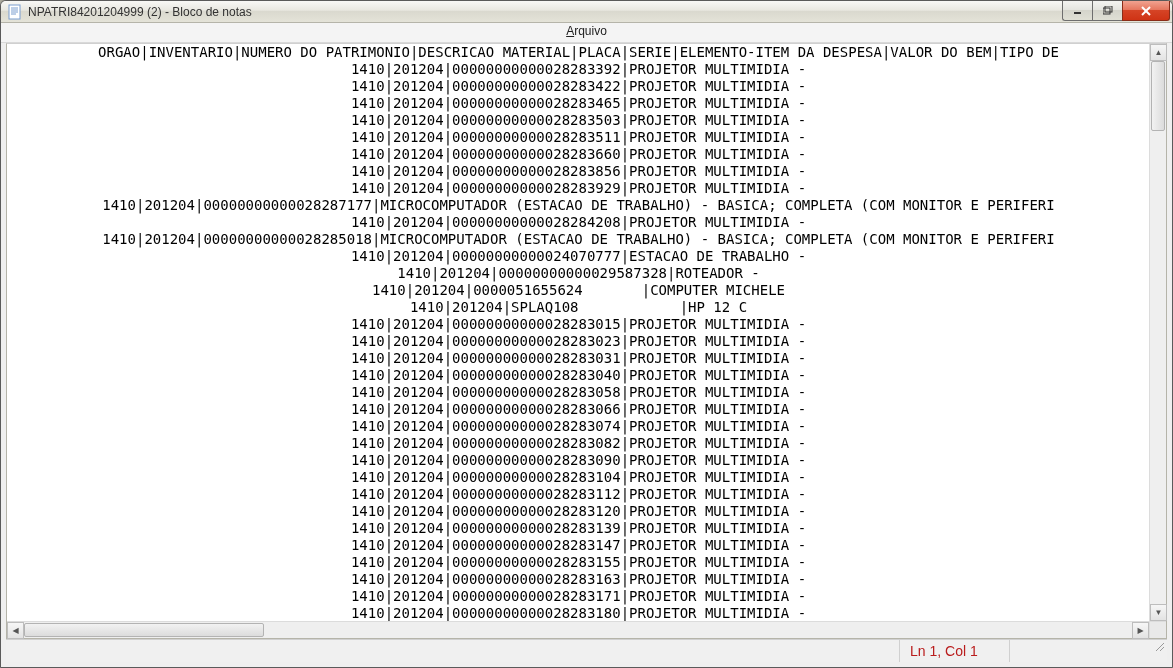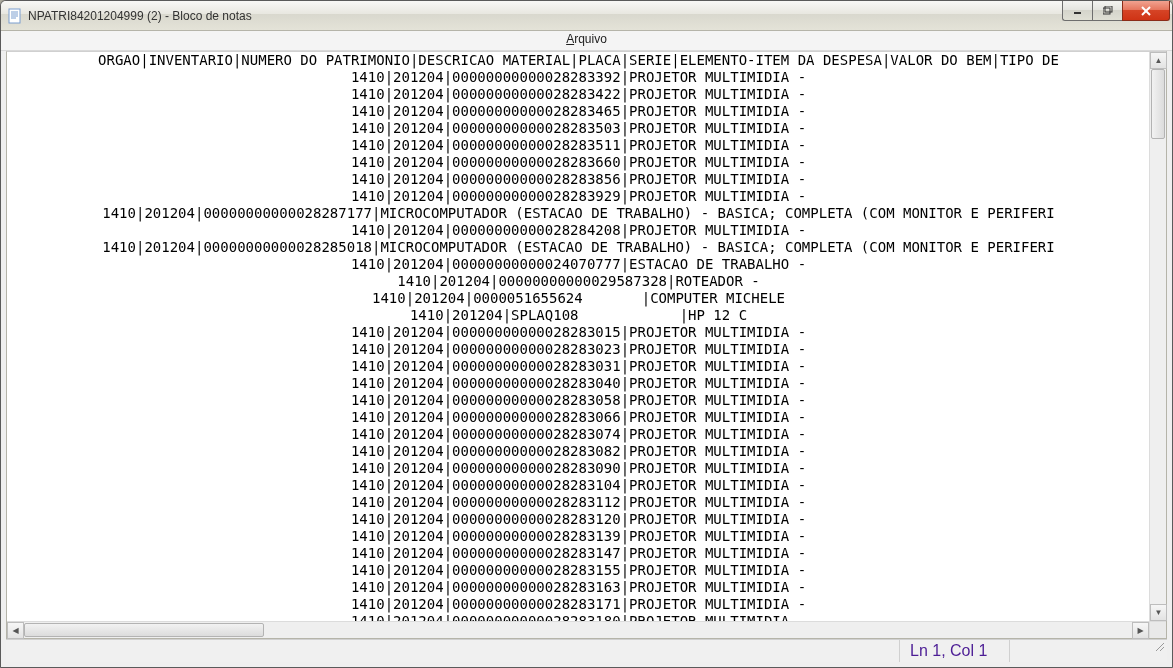--- a/index.html
+++ b/index.html
@@ -15,21 +15,21 @@
     width: 1173px;
     height: 668px;
     background: #efefef;
     border: 1px solid #5a5a5a;
     border-radius: 6px 6px 0 0;
     display: flex;
     flex-direction: column;
     box-shadow: 0 0 0 1px rgba(0,0,0,0.1);
   }
   .titlebar {
-    height: 30px;
+    height: 22px;
     background: linear-gradient(to bottom, #f8f8f6 0%, #e8e7e0 45%, #d9d8ce 46%, #e4e3d8 100%);
     border-bottom: 1px solid #b5b4a9;
     display: flex;
     align-items: center;
     padding: 0 2px 0 6px;
     border-radius: 5px 5px 0 0;
   }
   .titlebar .icon {
     width: 16px;
     height: 16px;
@@ -156,22 +156,22 @@
   .hscroll .corner {
     width:17px; background:#e9e9e9; border-left:1px solid #dcdcdc;
   }
   .statusbar {
     height: 23px;
     background: #f0f0f0;
     border-top: 1px solid #d0d0d0;
     margin: 0 5px 5px 5px;
     display:flex;
     align-items:flex-start;
-    font-size: 16px;
-    color:#4c1d95;
+    font-size: 14px;
+    color:#b91c1c;
   }
   .statusbar .spacer { flex:1; }
   .statusbar .cell {
     padding: 0 10px;
     border-left: 1px solid #d0d0d0;
     height: 100%;
     display:flex; align-items:center;
     min-width: 110px;
   }
   .statusbar .cell.empty { min-width: 140px; }

